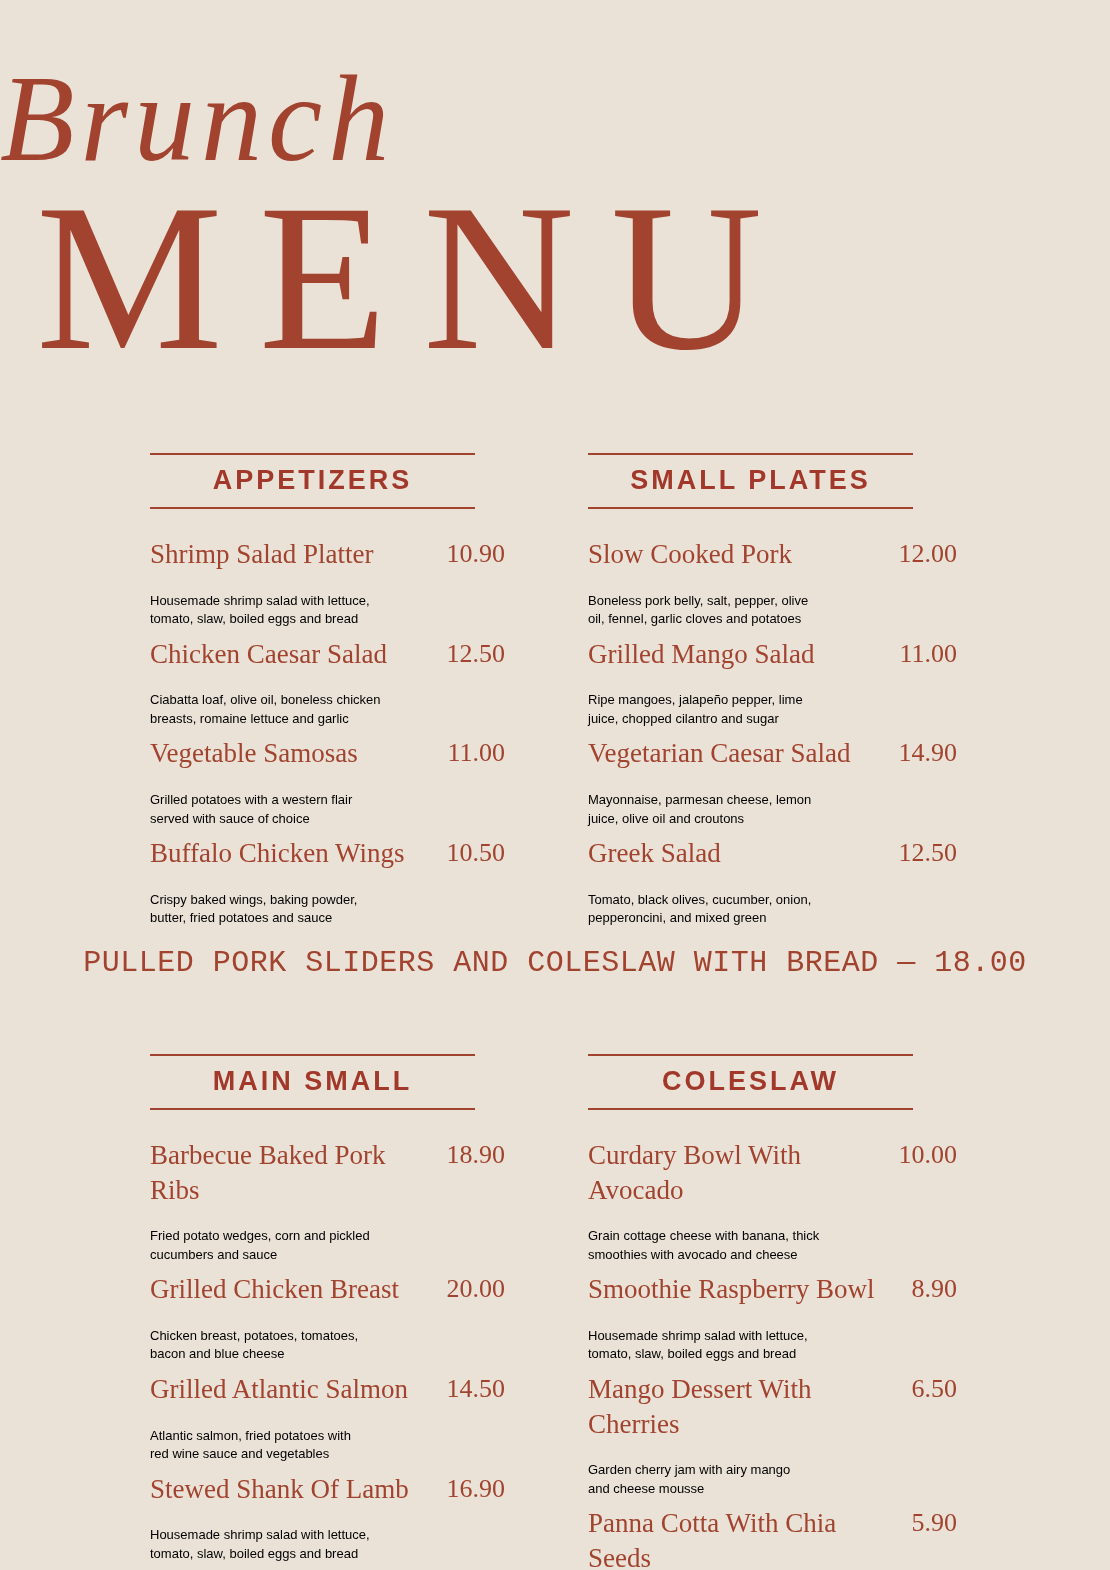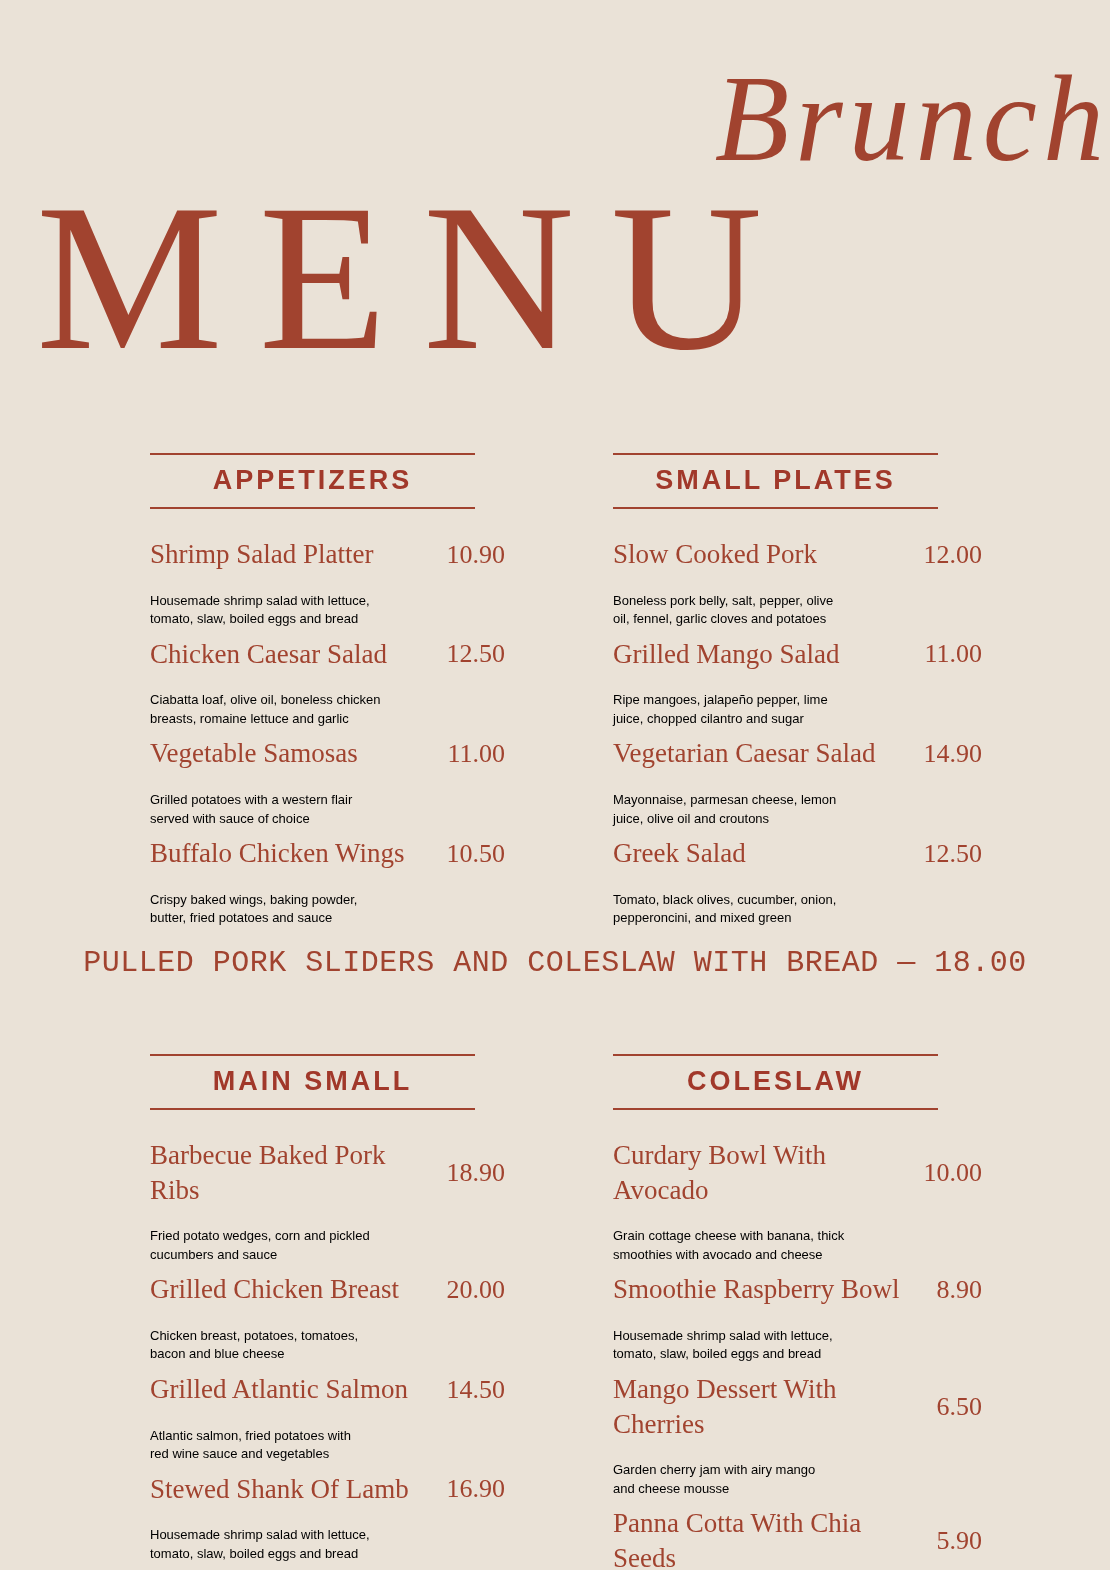--- a/index.html
+++ b/index.html
@@ -18,21 +18,21 @@
     position: absolute;
     inset: 0;
   }
 
   
   .script-title {
     position: absolute;
     top: 58px;
     left: 0;
     width: 100%;
-    text-align: right;
+    text-align: left;
     font-family: "Liberation Serif", serif;
     font-style: italic;
     font-size: 122px;
     line-height: 1;
     letter-spacing: 6px;
     color: #A1432F;
   }
   .menu-title {
     position: absolute;
     top: 172px;
@@ -48,21 +48,21 @@
     color: #A1432F;
   }
 
   
   .grid {
     position: absolute;
     left: 150px;
     width: 810px;
     display: grid;
     grid-template-columns: 355px 369px;
-    column-gap: 108px;
+    column-gap: 83px;
   }
   .grid-top    { top: 453px; }
   .grid-bottom { top: 1054px; }
 
   .section-header {
     width: 325px;
     box-sizing: border-box;
     border-top: 2px solid #A1432F;
     border-bottom: 2px solid #A1432F;
     padding: 10px 0 11px;
@@ -71,21 +71,21 @@
     font-weight: 700;
     font-size: 27px;
     letter-spacing: 3px;
     color: #A1382A;
   }
   .items { margin-top: 28px; }
   .item + .item { margin-top: 8px; }
   .item-row {
     display: flex;
     justify-content: space-between;
-    align-items: center;
+    align-items: flex-start;
     font-family: "Liberation Serif", serif;
     font-size: 27px;
     line-height: 1.28;
     color: #A1432F;
   }
   .item-price { font-size: 26px; flex: none; padding-left: 12px; }
   .item-desc {
     margin-top: 20px;
     font-family: "Liberation Sans", sans-serif;
     font-size: 13px;

